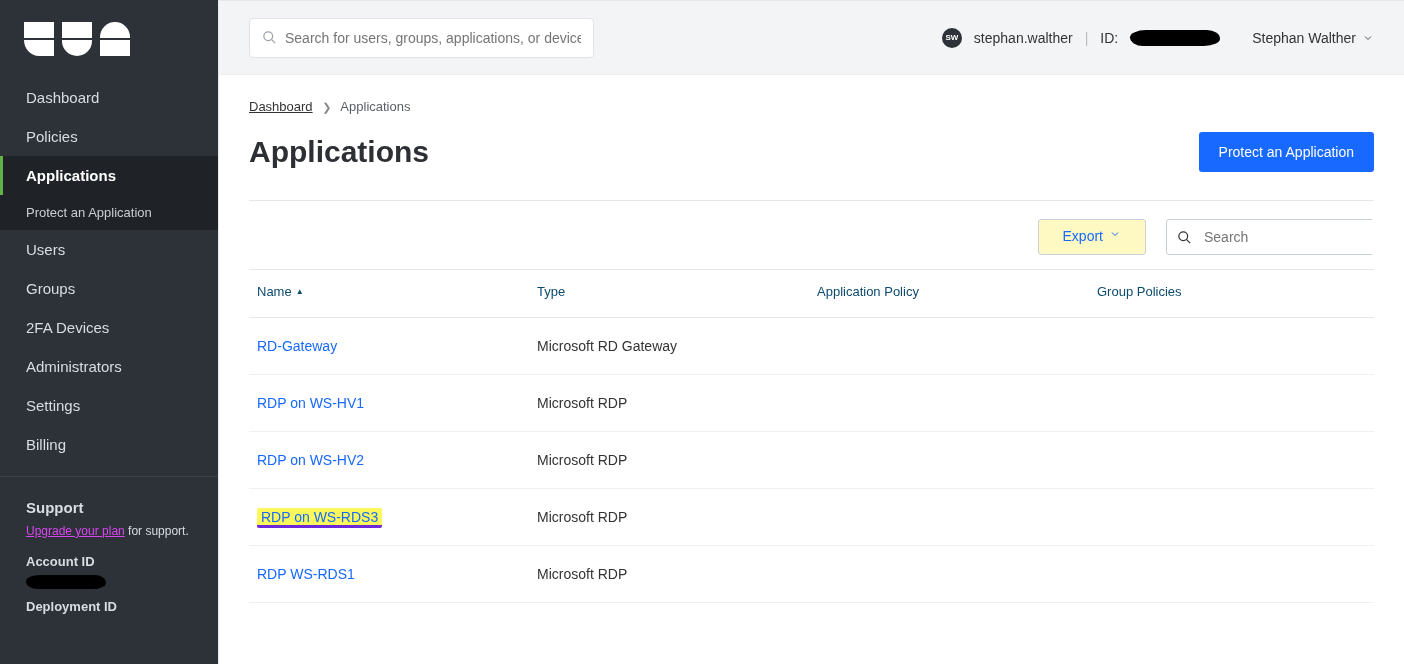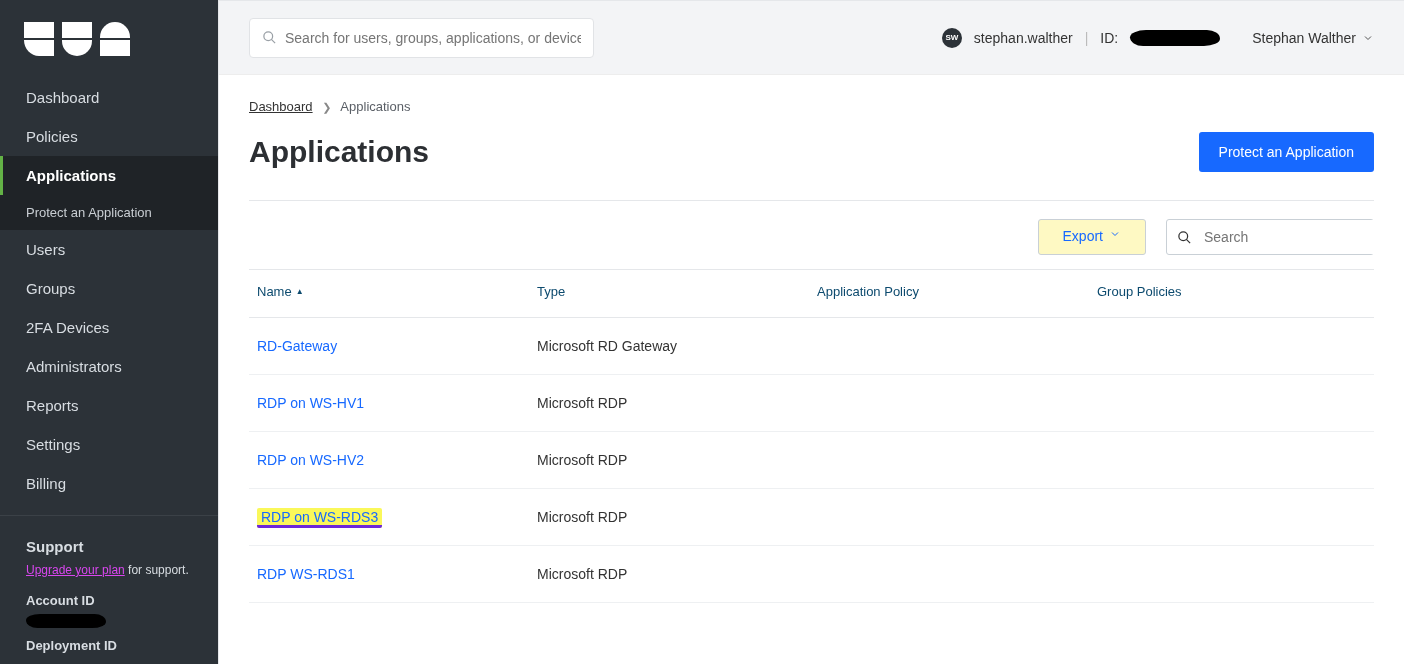--- a/index.html
+++ b/index.html
@@ -276,23 +276,20 @@
         <a>Users</a>
       </li>
       <li class="nav-item">
         <a>Groups</a>
       </li>
       <li class="nav-item">
         <a>2FA Devices</a>
       </li>
       <li class="nav-item">
         <a>Administrators</a>
-      </li>
-      <li class="nav-item">
-        <a>Reports</a>
       </li>
       <li class="nav-item">
         <a>Settings</a>
       </li>
       <li class="nav-item">
         <a>Billing</a>
       </li>
     </ul>
 
   <div class="sidebar-divider"></div>

